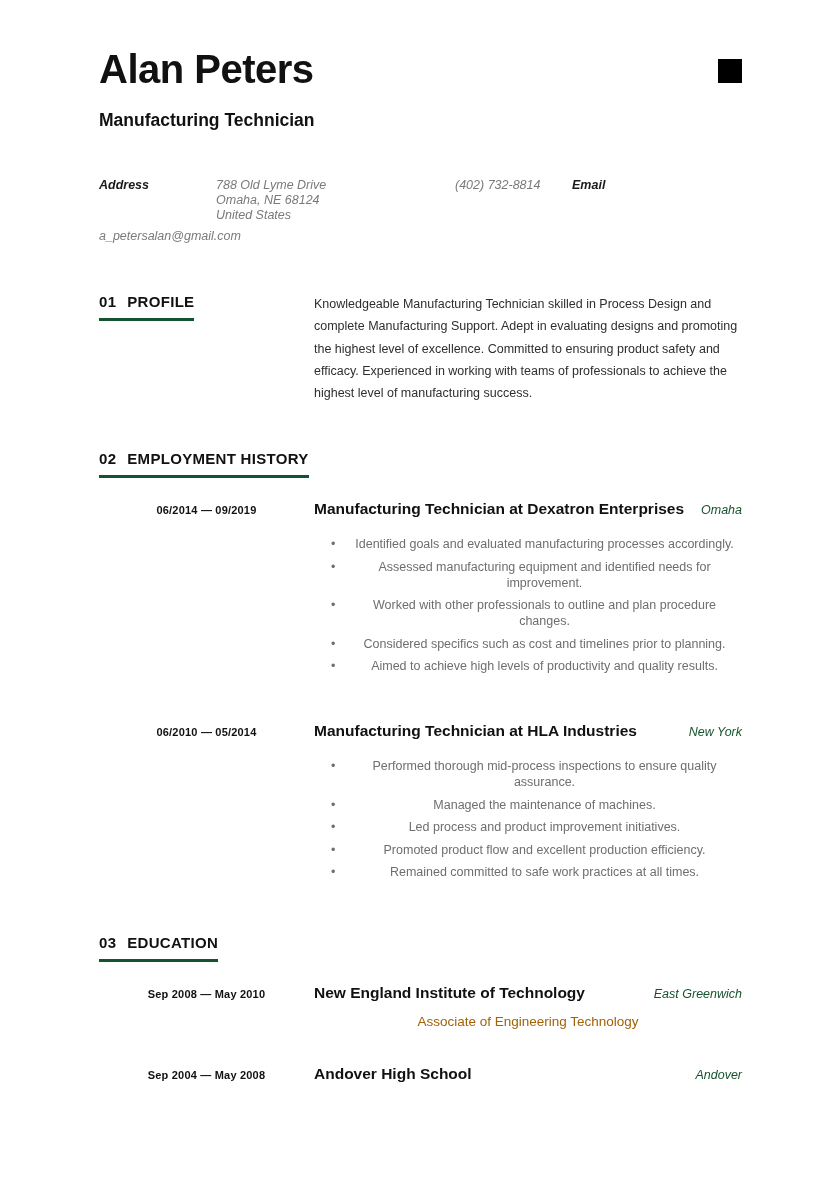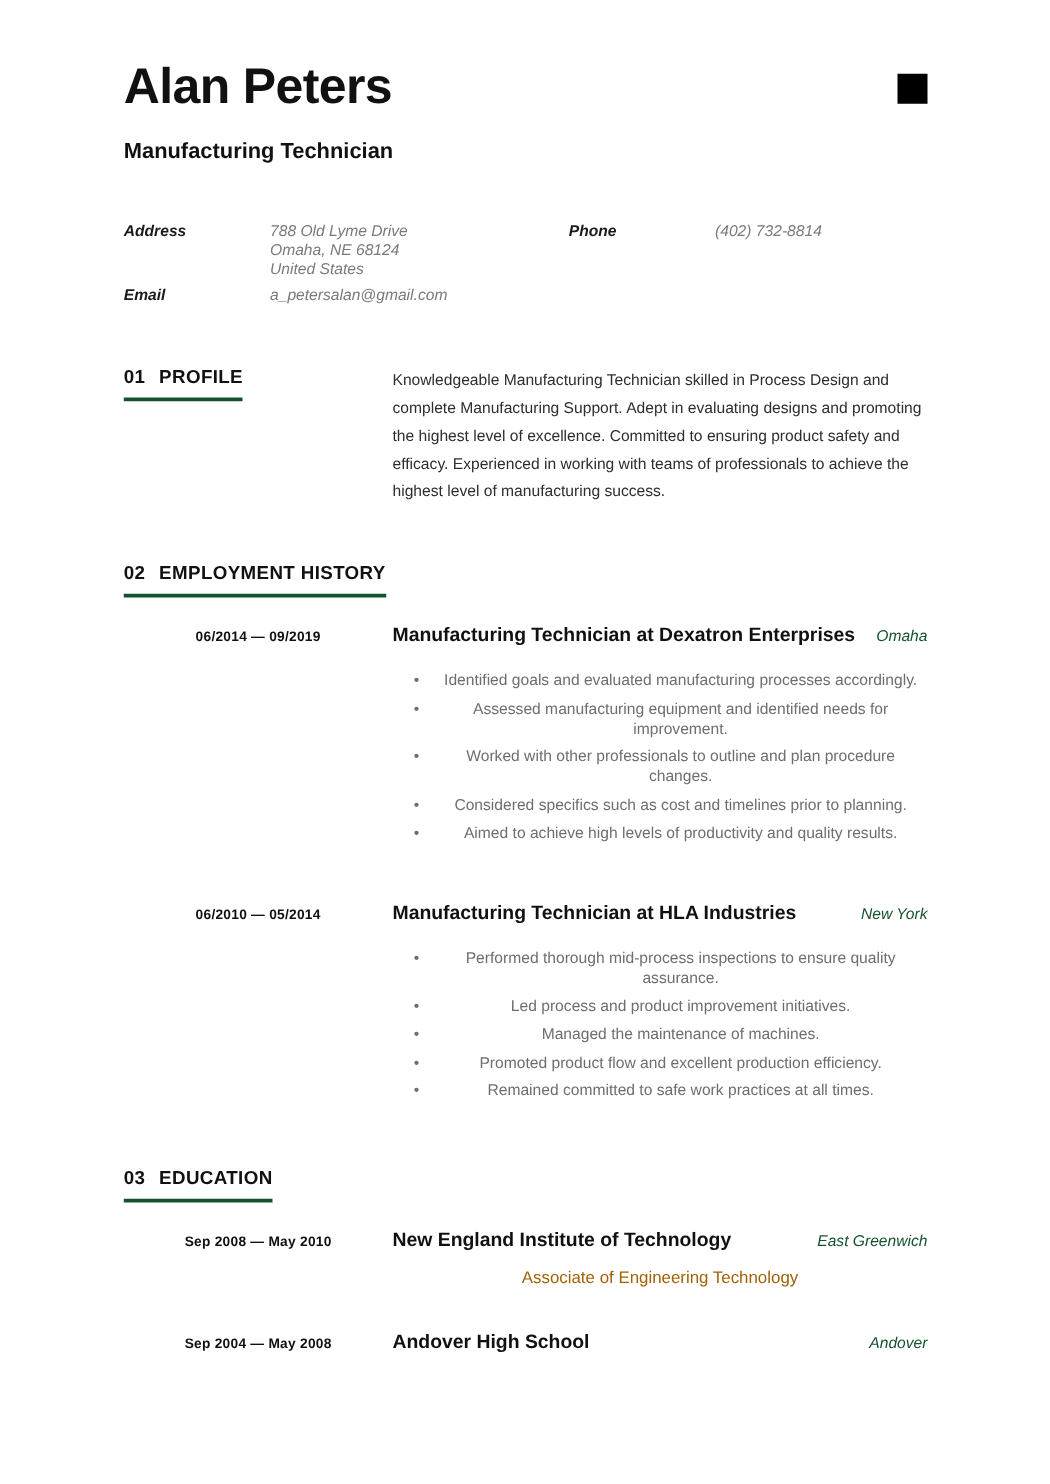--- a/index.html
+++ b/index.html
@@ -63,21 +63,20 @@
     <div class="name">Alan Peters</div>
     <div class="logo-square"></div>
   </div>
   <div class="job-title">Manufacturing Technician</div>
 
   <div class="contact">
     <div class="contact-label">Address</div>
     <div class="contact-value">788 Old Lyme Drive
 Omaha, NE 68124
 United States</div>
-    <div class="contact-label">Phone</div>
     <div class="contact-value">(402) 732-8814</div>
     <div class="contact-label">Email</div>
     <div class="contact-value">a_petersalan@gmail.com</div>
     <div></div>
     <div></div>
   </div>
 
   <div class="profile-section">
     <div>
       <div class="section-heading">
@@ -112,22 +111,22 @@
 
       <div class="entry">
         <div class="entry-dates">06/2010 — 05/2014</div>
         <div>
           <div class="entry-head">
             <div class="entry-title">Manufacturing Technician at HLA Industries</div>
             <div class="entry-location">New York</div>
           </div>
           <ul class="bullets">
             <li>Performed thorough mid-process inspections to ensure quality assurance.</li>
+            <li>Managed the maintenance of machines.</li>
             <li>Led process and product improvement initiatives.</li>
-            <li>Managed the maintenance of machines.</li>
             <li>Promoted product flow and excellent production efficiency.</li>
             <li>Remained committed to safe work practices at all times.</li>
           </ul>
         </div>
       </div>
     </div>
   </div>
 
   <div class="block-section edu-section">
     <div class="section-heading">

